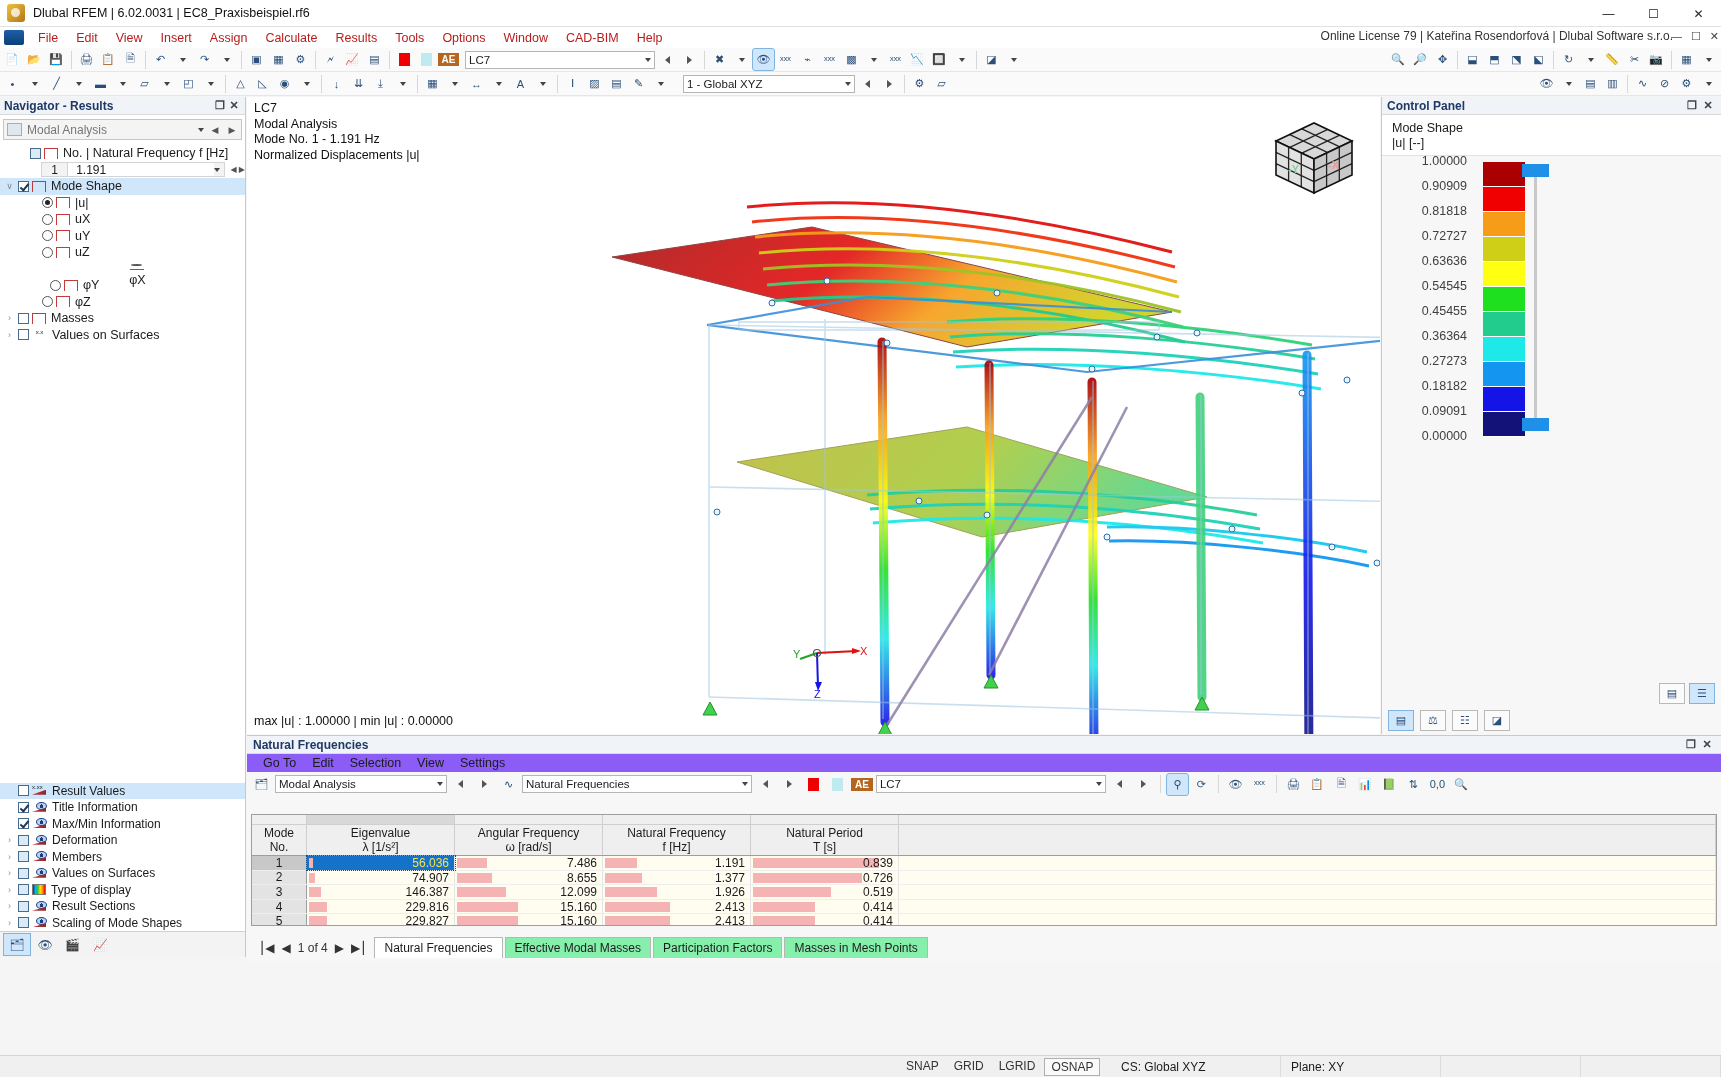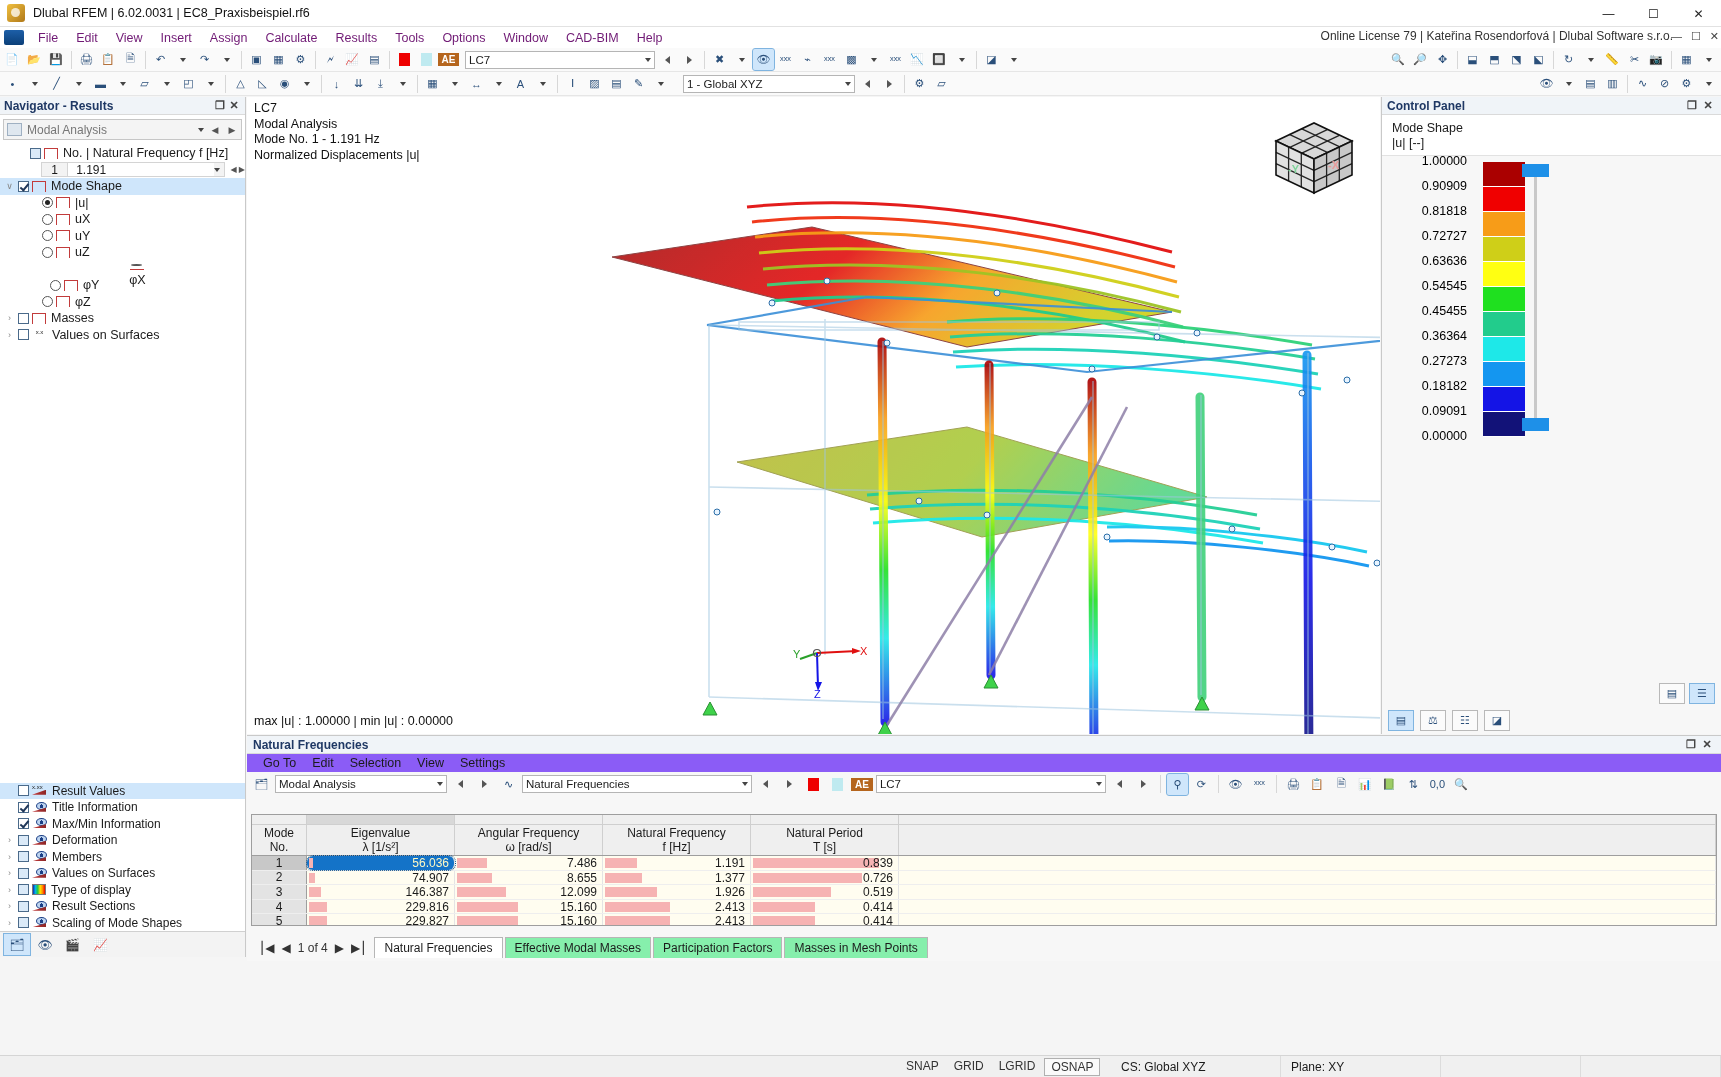--- a/index.html
+++ b/index.html
@@ -22,21 +22,21 @@
   .titlebar .ttl { font-size:12.5px; color:#111; }
   .wbtns { position:absolute; right:0; top:0; height:27px; display:flex; }
   .wbtn { width:45px; height:27px; display:flex; align-items:center; justify-content:center;
      font-size:12px; color:#222; }
 
   
   .menubar { position:absolute; left:0; top:27px; width:1721px; height:21px;
      background:#ffffff; display:flex; align-items:center; }
   .menubar .mlogo { width:20px;height:15px;margin-left:4px;margin-right:5px;
      background:linear-gradient(#1d5fa8,#0b3f78); border-radius:2px;}
-  .menuitem { padding:2px 9px; font-size:12.5px; color:#701a75; }
+  .menuitem { padding:2px 9px; font-size:12.5px; color:#b91c1c; }
   .license { position:absolute; right:48px; top:2px; font-size:12px; color:#333; }
   .mwbtns { position:absolute; right:2px; top:3px; display:flex; gap:9px; font-size:11px; color:#444;}
 
   
   .toolbar { position:absolute; left:0; width:1721px; background:#fafafa;
      border-bottom:1px solid #e6e6e6; display:flex; align-items:center; }
   .tb1 { top:48px; height:24px; }
   .tb2 { top:72px; height:24px; }
   .tbar-row { display:flex; align-items:center; gap:1px; padding:0 2px; }
   .ti { width:21px; height:21px; display:flex;align-items:center;justify-content:center;
@@ -104,21 +104,21 @@
   .cpanel { position:absolute; left:1381px; top:97px; width:340px; height:637px;
      background:#f7f7f7; border-left:1px solid #c9c9c9; }
   .cp-head { height:18px; background:#f0f4f8; display:flex; align-items:center;
      padding:0 5px; font-weight:bold; font-size:12px; color:#1f3864; border-bottom:1px solid #dadada;}
   .cp-head .sp{flex:1}
   .cp-head .hb{ width:16px;text-align:center;color:#444;font-size:11px;}
   .cp-sub { padding:6px 8px 4px 10px; font-size:12.5px; line-height:15px; background:#fff;
      border-bottom:1px solid #e2e2e2;}
   .legend { position:relative; margin-top:6px; padding-left:10px; }
   .lrow { height:25px; display:flex; align-items:flex-start; }
-  .lval { width:75px; text-align:right; font-size:12.5px; color:#000000; transform:translateY(-8px); }
+  .lval { width:75px; text-align:right; font-size:12.5px; color:#404040; transform:translateY(-8px); }
   .lswatch { width:42px; height:25px; margin-left:16px; border-bottom:1px solid #fff; }
   .slider-track { position:absolute; left:152px; top:11px; width:3px; height:258px; background:#c9c9c9;}
   .slider-top { position:absolute; left:140px; top:2px; width:27px; height:13px; background:#1e90e8;}
   .slider-bot { position:absolute; left:140px; top:256px; width:27px; height:13px; background:#1e90e8;}
   .cp-btnrow1 { position:absolute; right:6px; bottom:30px; display:flex; gap:4px; }
   .cp-btnrow2 { position:absolute; left:6px; bottom:3px; display:flex; gap:6px; }
   .cbtn { width:26px;height:21px;display:flex;align-items:center;justify-content:center;
      border:1px solid #b9b9b9;background:#fbfbfb;font-size:11px;color:#2a4f7a;}
   .cbtn.on { background:#cfe6fb;border-color:#7fb4e0;}
 
@@ -140,21 +140,21 @@
   .gtitle { display:flex; height:31px; background:#efefef; border-bottom:1px solid #9e9e9e;
      font-size:12px; text-align:center;}
   .gtitle .c { border-right:1px solid #cfcfcf; display:flex; flex-direction:column;
      align-items:center; justify-content:center; line-height:14px;}
   .grow { display:flex; height:14.6px; font-size:12px; border-bottom:1px solid #eee; }
   .grow:nth-child(odd) { background:#fffdf0; }
   .grow .c { border-right:1px solid #e4e4e4; position:relative; display:flex; align-items:center;}
   .gnum { width:55px; background:#e3e3e3; justify-content:center; border-right:1px solid #9e9e9e !important;}
   .gbar { position:absolute; left:2px; top:2px; height:10px; background:#f6b3b3; }
   .gtxt { position:absolute; right:5px; top:0; line-height:14.6px; }
-  .grow.selrow .c.v1 { background:#1473c8; color:#fef9c3; outline:1px dotted #0a4d8a;border-radius:6px; }
+  .grow.selrow .c.v1 { background:#1473c8; color:#fde047; outline:1px dotted #0a4d8a; }
   .grow.selrow .gnum { background:#c8c8c8; }
   .tabs { position:absolute; left:4px; bottom:3px; display:flex; align-items:center; gap:0; font-size:12px;}
   .pager { display:flex; align-items:center; gap:7px; padding:0 8px; color:#333; font-size:12px;}
   .tab { padding:3px 9px; border:1px solid #b6b6b6; background:#86efac; margin-right:2px; border-bottom:none;}
   .tab.on { background:#fff; font-weight:normal; }
 
   
   .statusbar { position:absolute; left:0; bottom:0; width:1721px; height:22px; background:#f0f0f0;
      border-top:1px solid #d5d5d5; display:flex; align-items:center; font-size:12px;}
   .sb-seg { padding:0 10px; height:22px; display:flex;align-items:center; border-right:1px solid #dcdcdc;}

